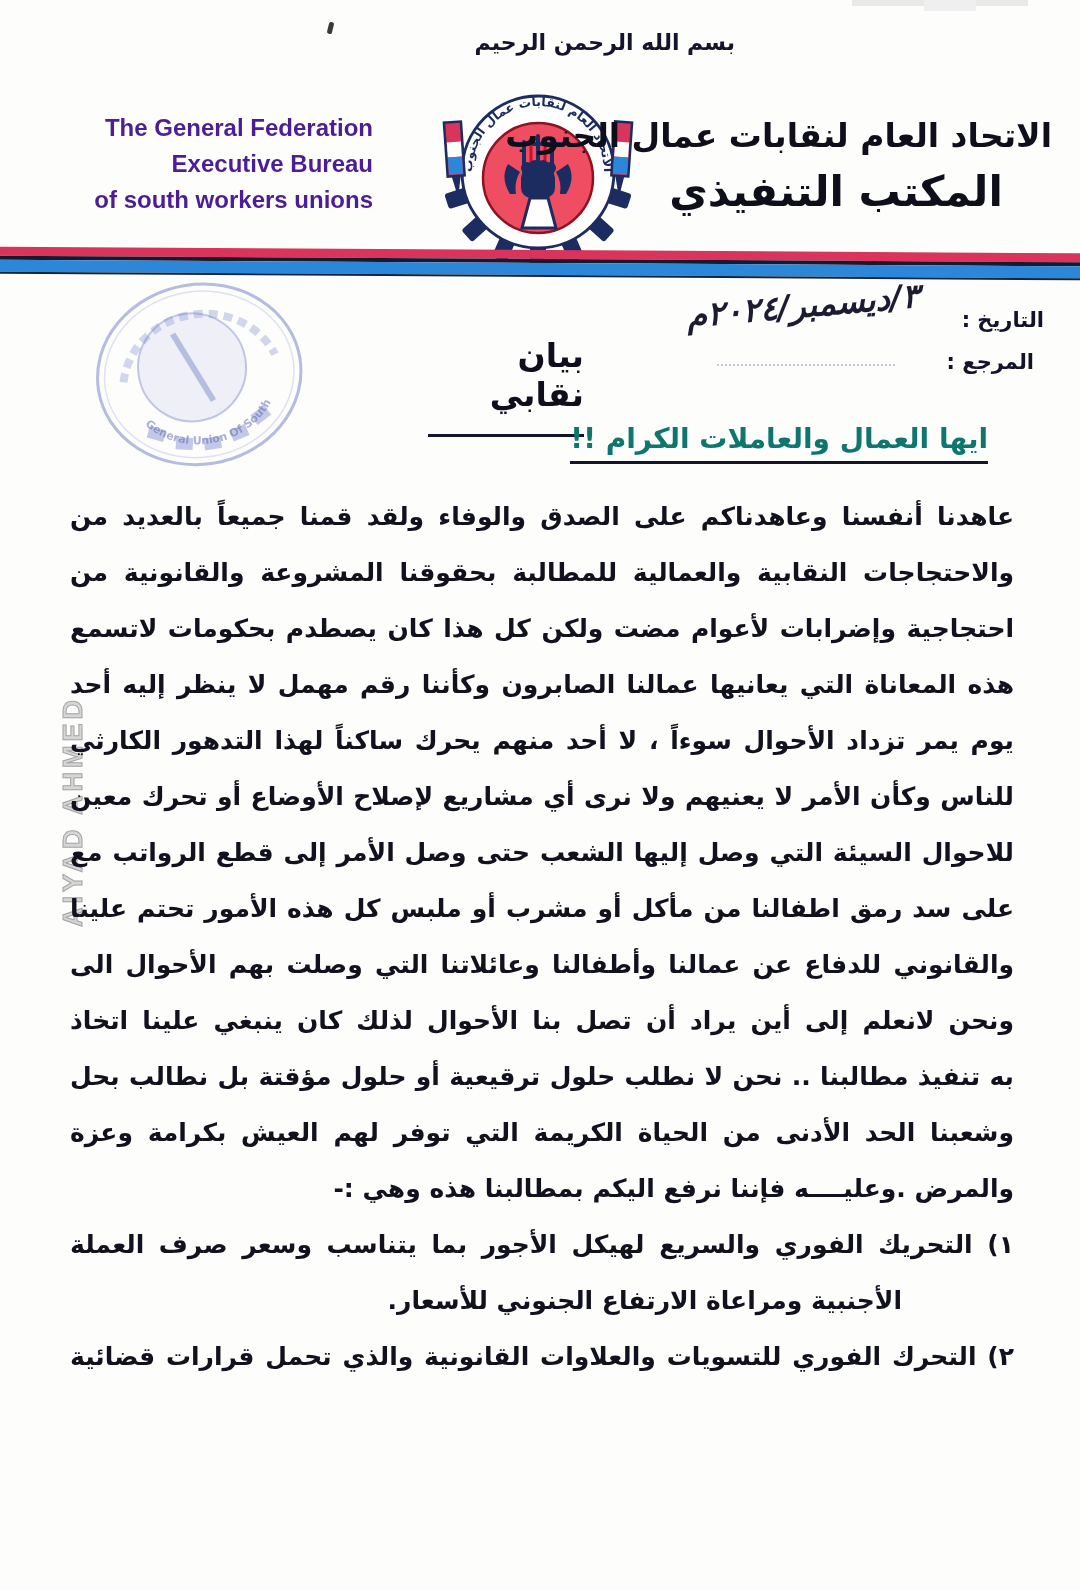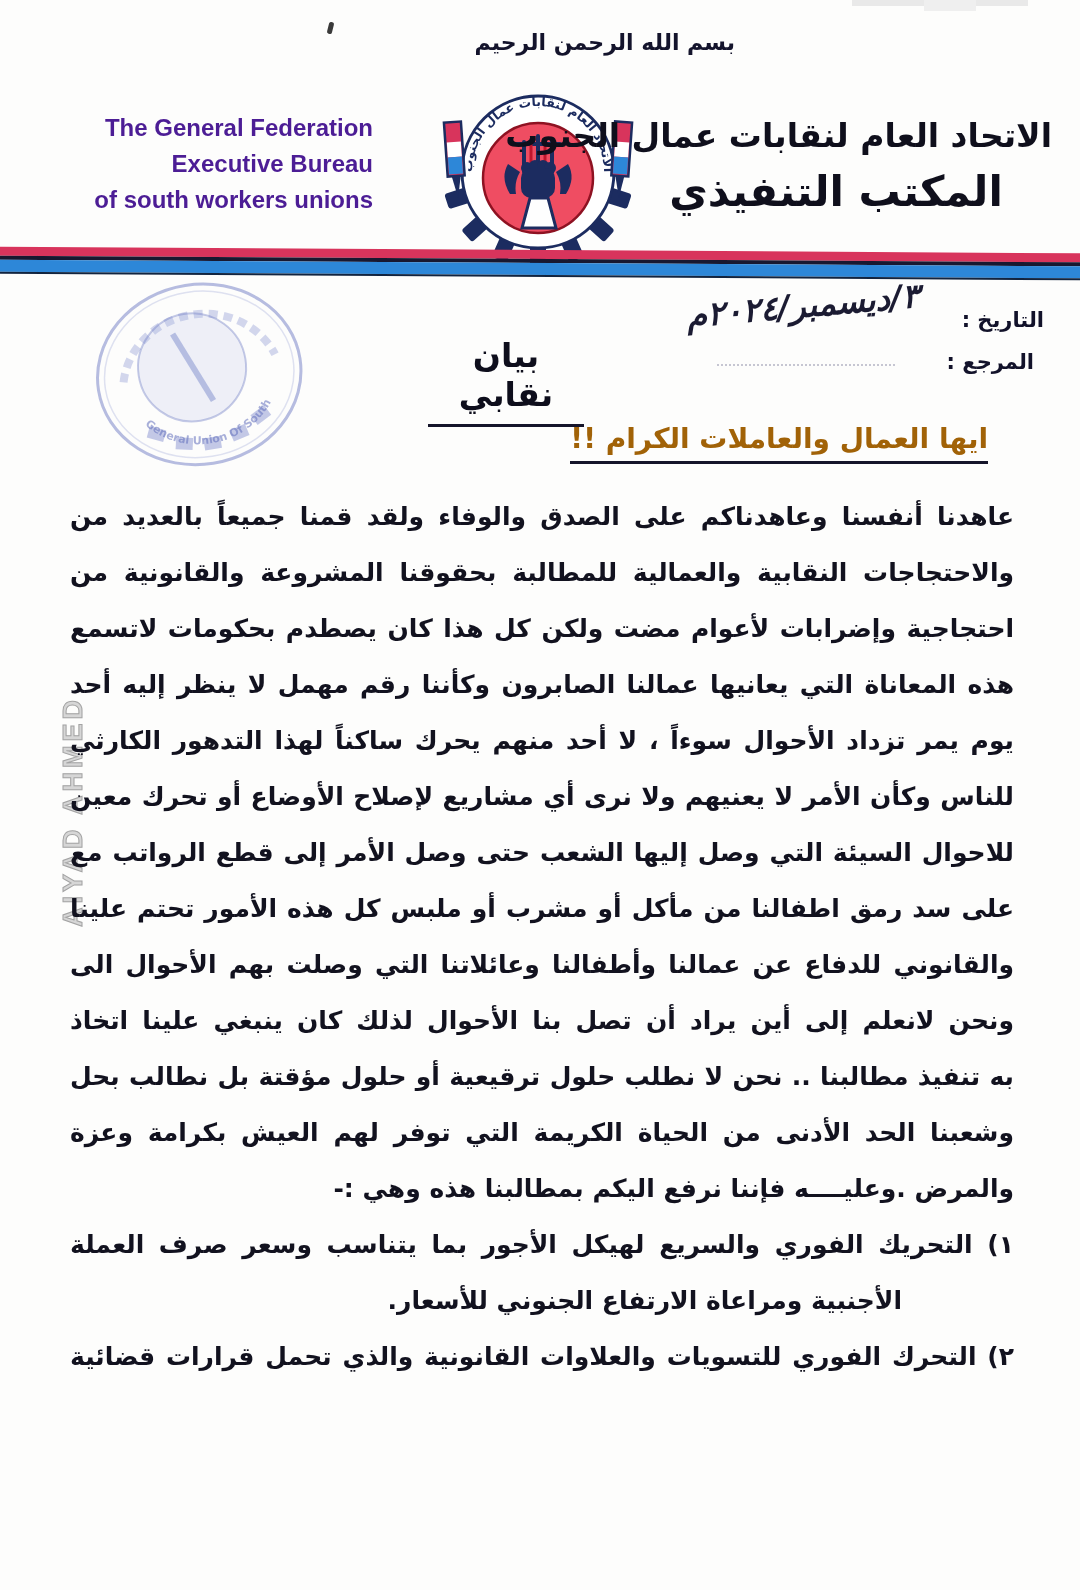--- a/index.html
+++ b/index.html
@@ -28,23 +28,23 @@
   .meta-label{font-size:21px;font-weight:bold;color:#12122a;margin-left:36px;}
   .hand{display:inline-block;font-size:33px;font-weight:bold;font-style:italic;color:#1b1b32;
         transform:rotate(-5deg) translateY(-10px);margin-left:4px;letter-spacing:2px;}
   .ref-row{top:350px;right:46px;direction:rtl;text-align:center;}
   .dotted{display:inline-block;width:178px;border-bottom:2px dotted #9a9ab0;opacity:.55;vertical-align:middle;margin-right:10px;}
 
   
   .stamp{top:278px;left:88px;transform:rotate(-9deg);opacity:.9;}
 
   
-  .doc-title{top:336px;left:428px;width:156px;text-align:center;direction:rtl;font-size:33px;font-weight:bold;
-             color:#0e0e1c;padding-bottom:10px;border-bottom:3px solid #15152a;}
-  .salutation{top:422px;right:92px;direction:rtl;font-size:28px;font-weight:bold;color:#a16207;
+  .doc-title{top:336px;left:428px;width:156px;direction:rtl;font-size:33px;font-weight:bold;
+             color:#0e0e1c;padding-bottom:20px;border-bottom:3px solid #15152a;}
+  .salutation{top:422px;right:92px;direction:rtl;font-size:28px;font-weight:bold;color:#0f766e;
               border-bottom:3px solid #15152a;padding-bottom:6px;}
 
   
   .watermark{top:796px;left:-64px;width:274px;text-align:center;transform:rotate(-90deg);
              font-size:27px;font-weight:bold;letter-spacing:4px;color:#d6d6d6;
              -webkit-text-stroke:1px #a3a3a3;font-family:"Liberation Sans","DejaVu Sans",sans-serif;}
 
   
   .body-text{top:489px;right:66px;left:70px;direction:rtl;}
   .bl{height:56px;line-height:56px;font-size:25px;font-weight:bold;color:#12121f;white-space:nowrap;}

